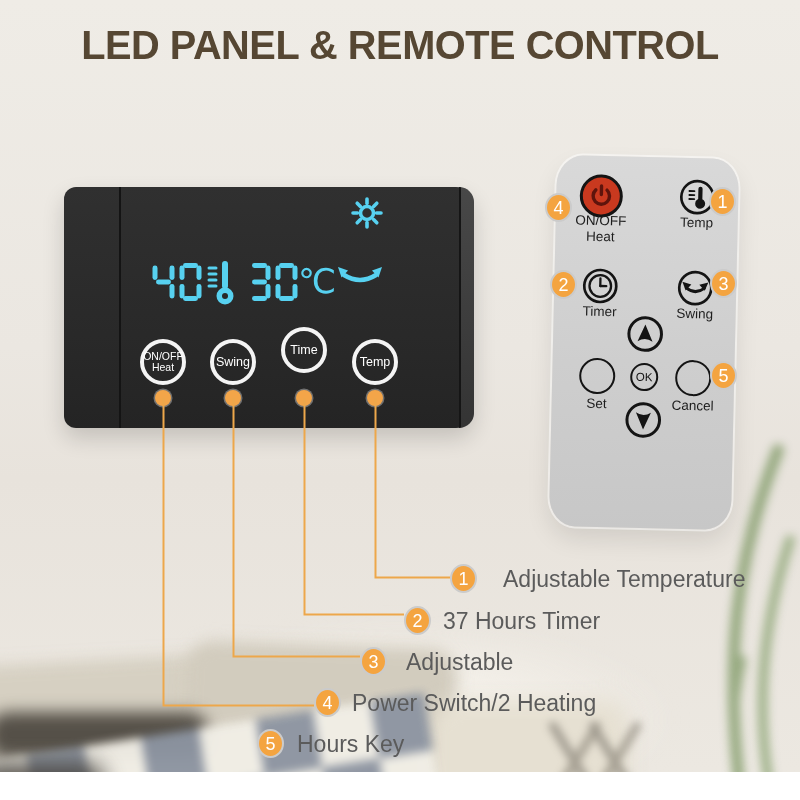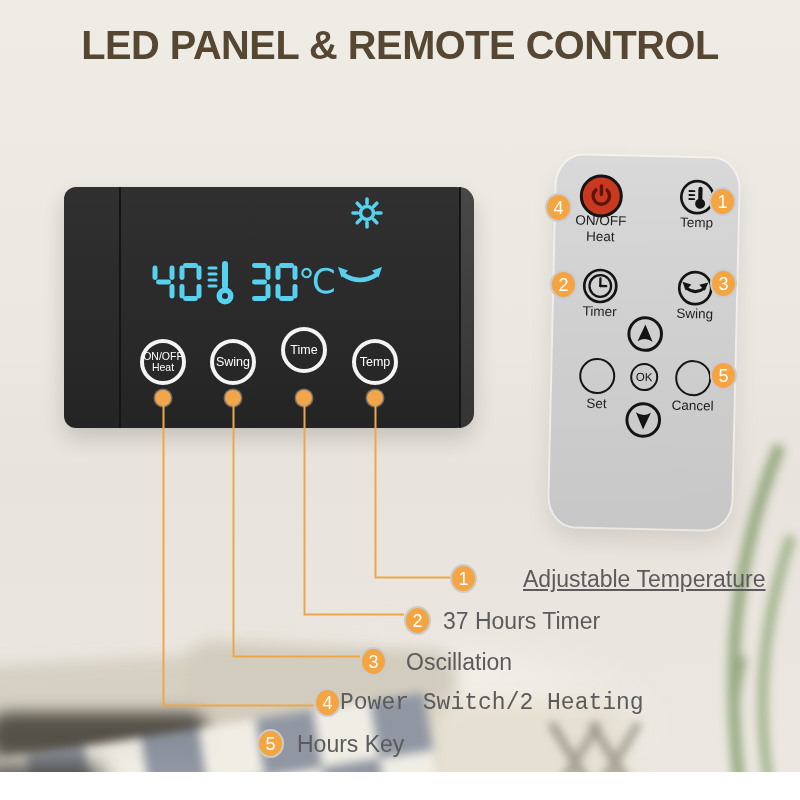--- a/index.html
+++ b/index.html
@@ -231,23 +231,23 @@
     <div class="rlabel" style="left:91px;top:240px;">Cancel</div>
   </div>
 
   <div class="badge" style="left:709px;top:187px;">1</div>
   <div class="badge" style="left:550px;top:270px;">2</div>
   <div class="badge" style="left:710px;top:269px;">3</div>
   <div class="badge" style="left:545px;top:193px;">4</div>
   <div class="badge" style="left:710px;top:361px;">5</div>
 
   <div class="badge" style="left:450px;top:564px;">1</div>
-  <div class="callout-label" style="left:523px;top:565px;text-decoration:underline;">Adjustable Temperature</div>
+  <div class="callout-label" style="left:503px;top:565px;">Adjustable Temperature</div>
   <div class="badge" style="left:404px;top:606px;">2</div>
   <div class="callout-label" style="left:443px;top:607px;">37 Hours Timer</div>
   <div class="badge" style="left:360px;top:647px;">3</div>
-  <div class="callout-label" style="left:406px;top:648px;">Oscillation</div>
+  <div class="callout-label" style="left:406px;top:648px;">Adjustable</div>
   <div class="badge" style="left:314px;top:688px;">4</div>
-  <div class="callout-label" style="left:340px;top:689px;font-family:Liberation Mono, monospace;">Power Switch/2 Heating</div>
+  <div class="callout-label" style="left:352px;top:689px;">Power Switch/2 Heating</div>
   <div class="badge" style="left:257px;top:729px;">5</div>
   <div class="callout-label" style="left:297px;top:730px;">Hours Key</div>
 
 </div>
 
 </body></html>

